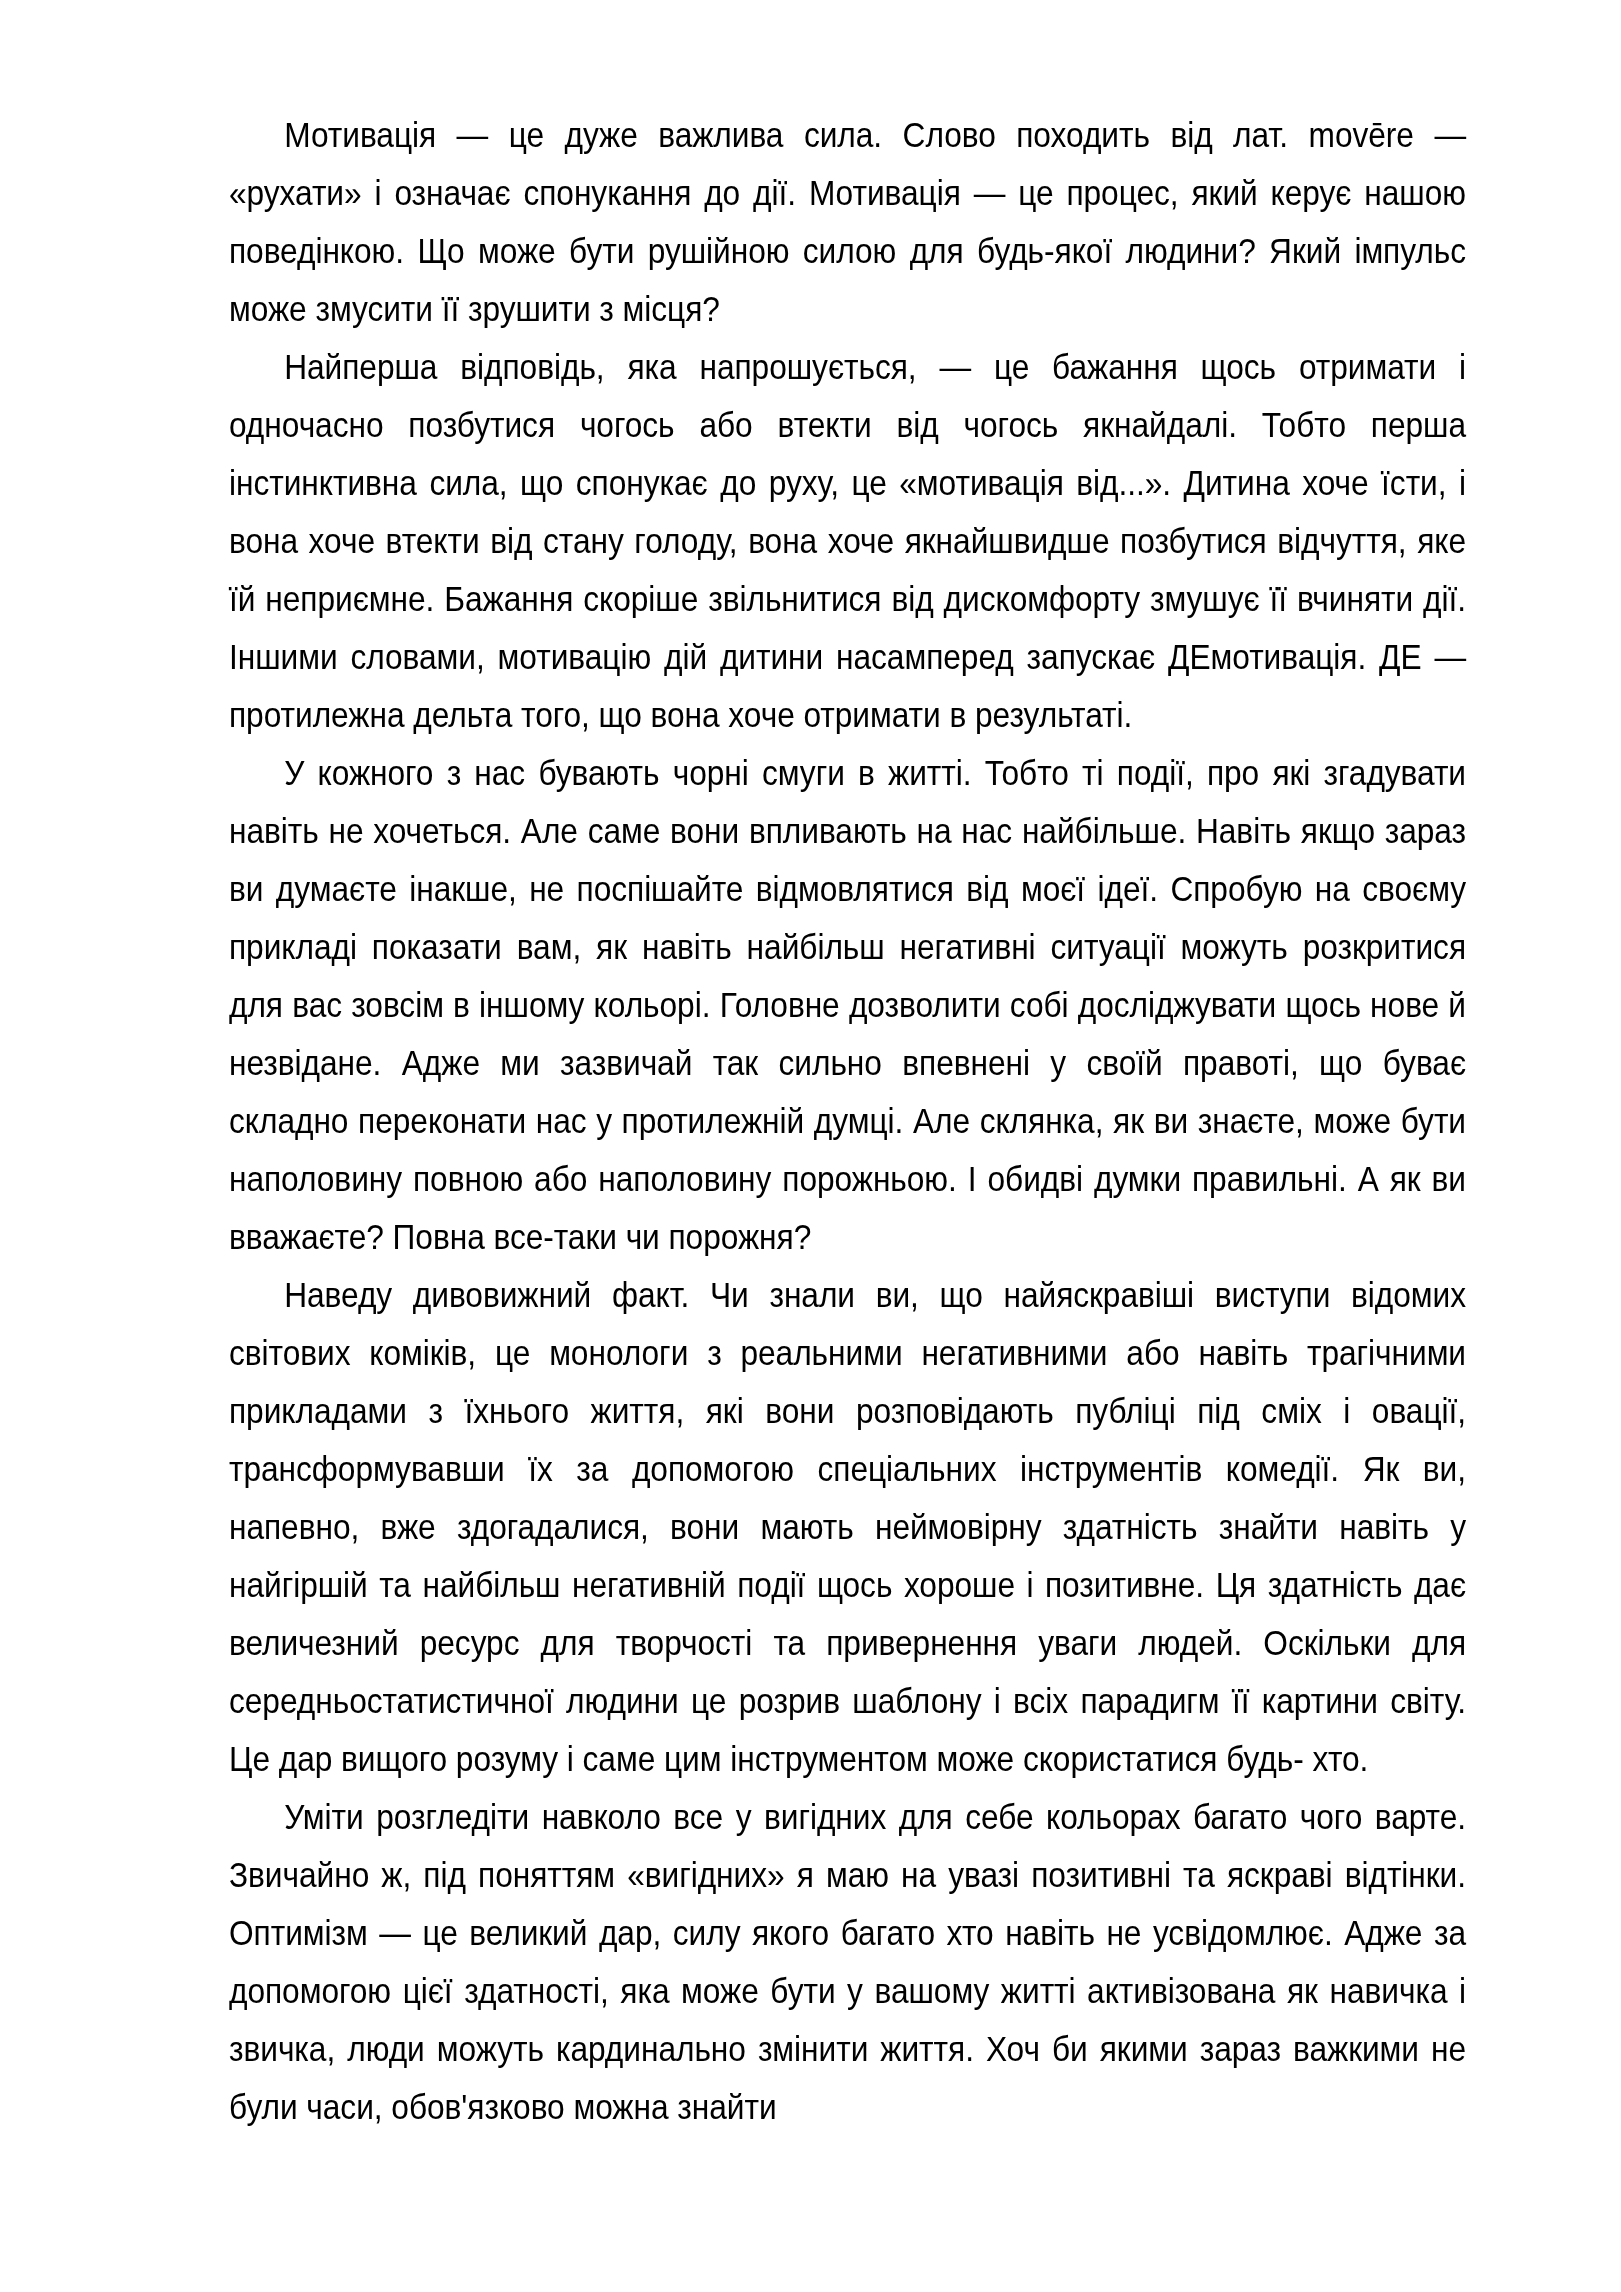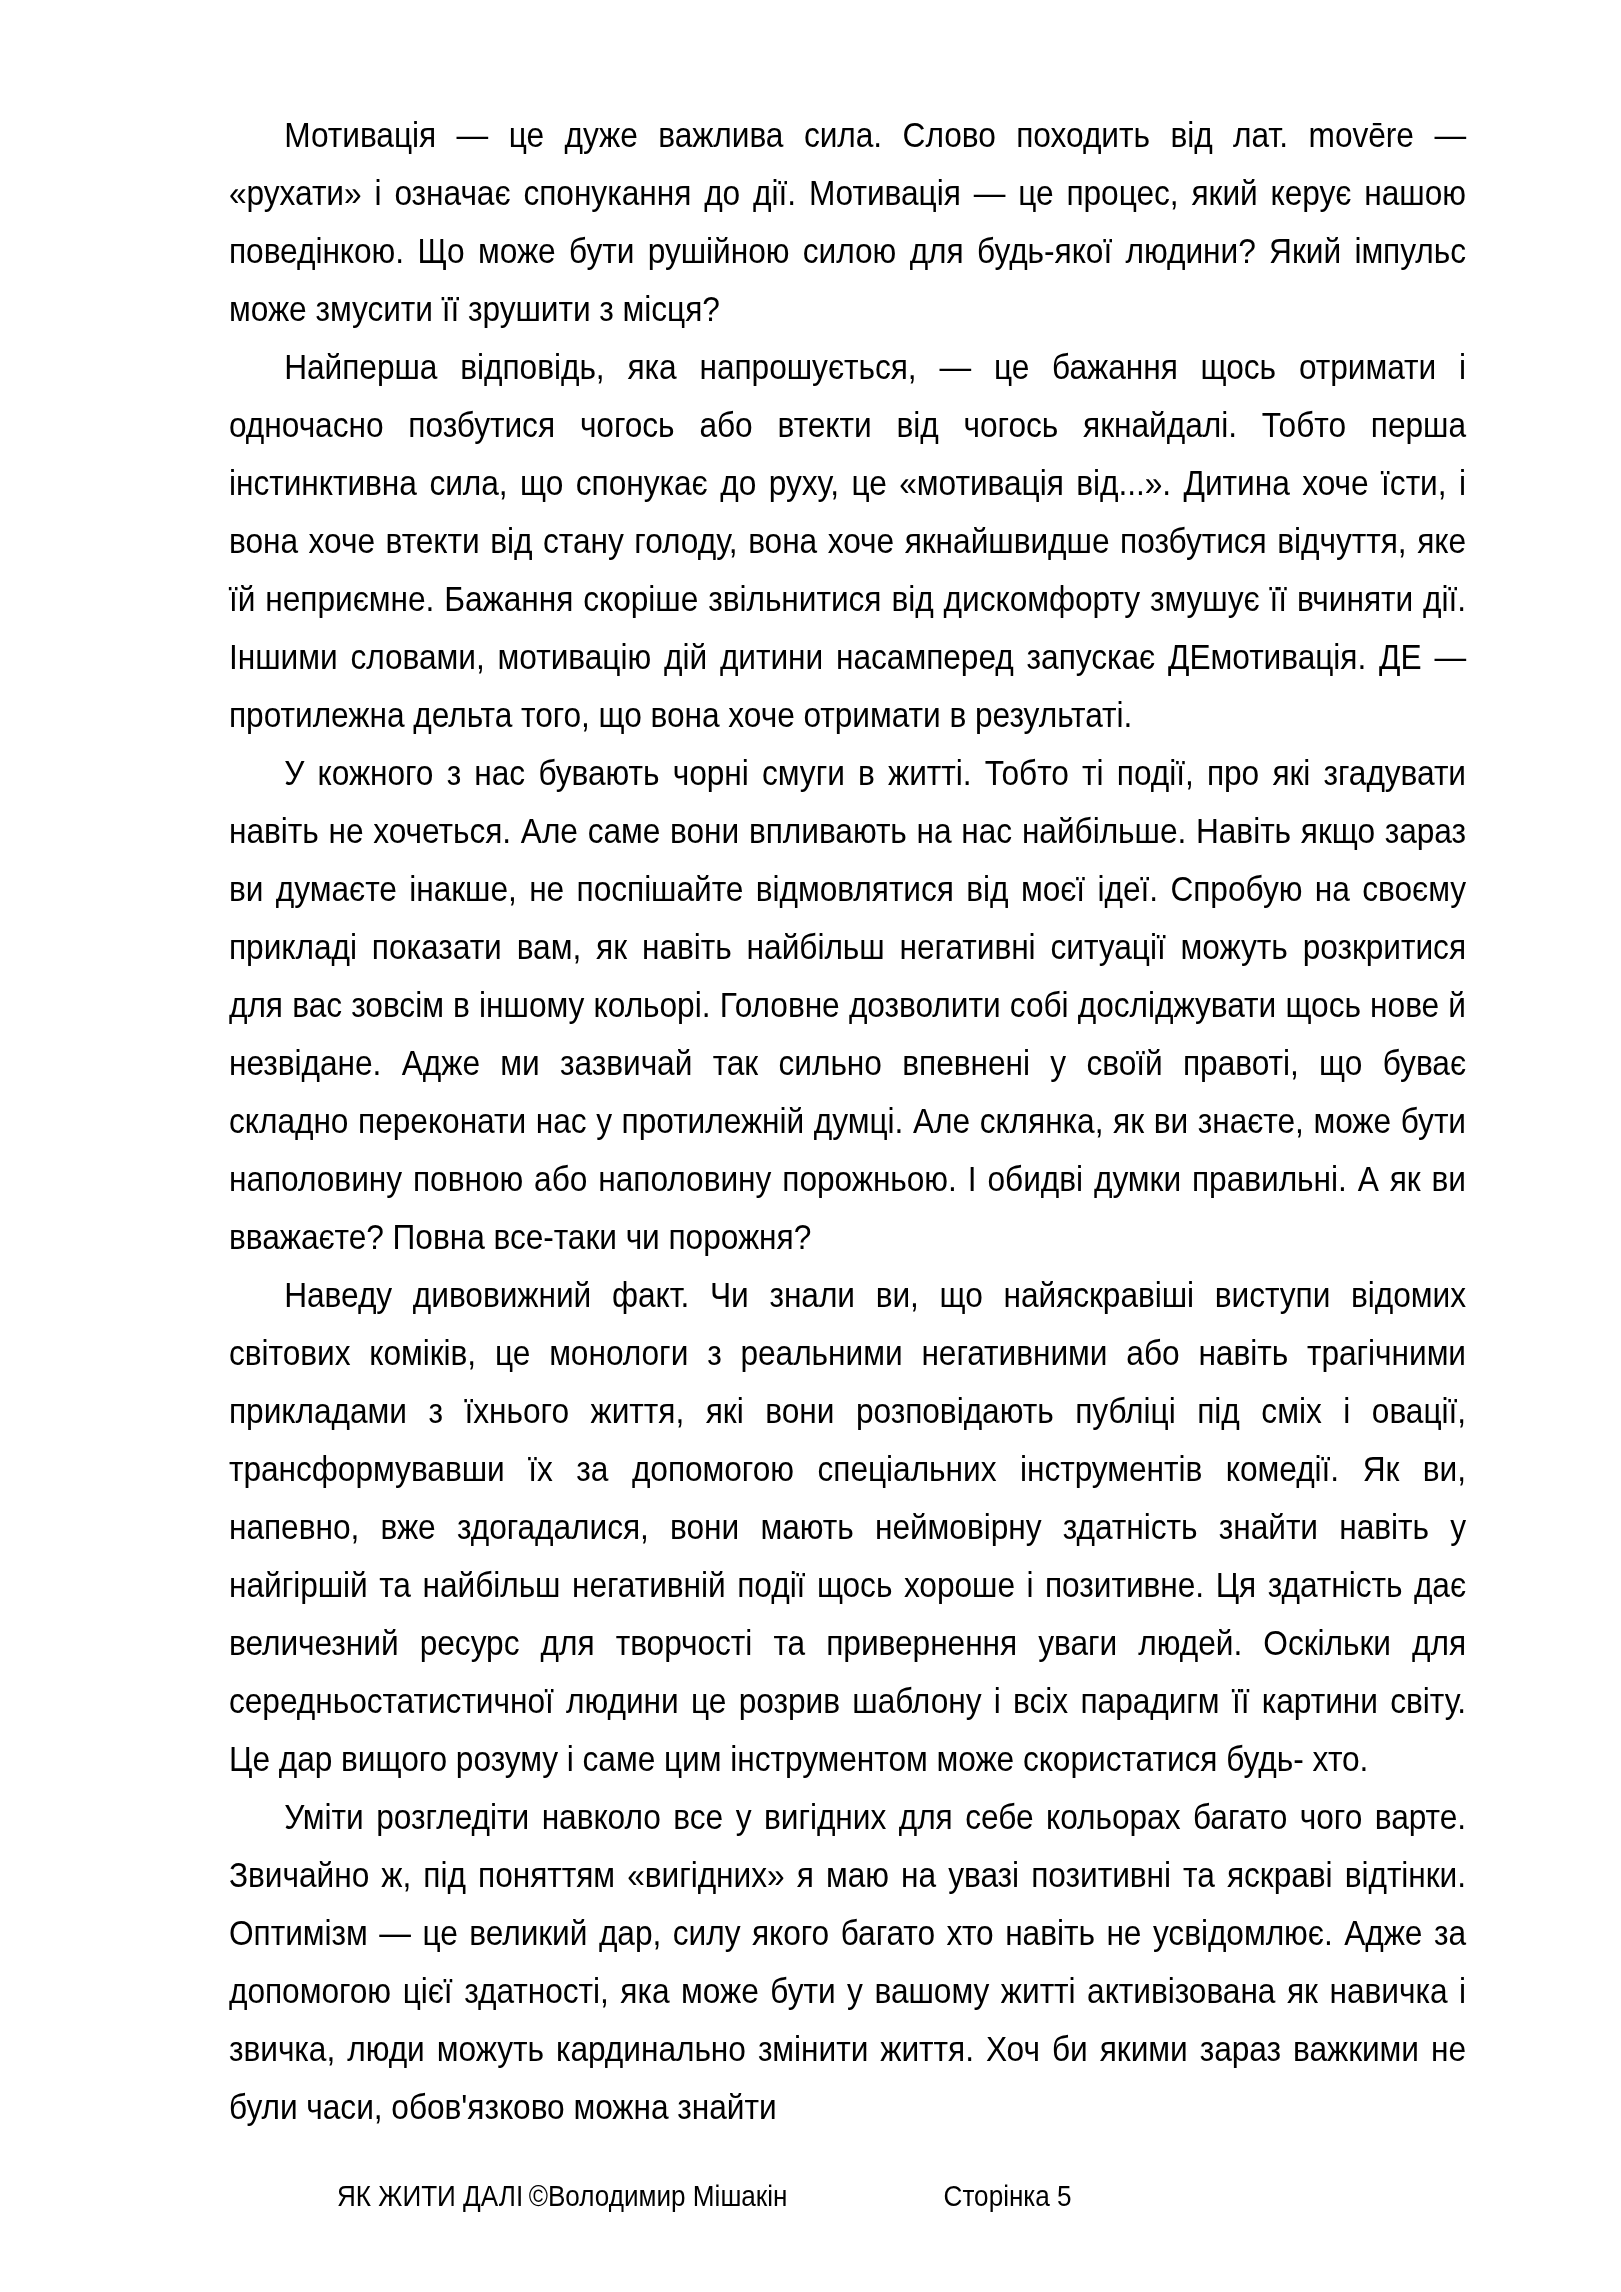--- a/index.html
+++ b/index.html
@@ -94,22 +94,15 @@
 <div class="page">
 
   <div class="text-column">
     <p class="para">Мотивація — це дуже важлива сила. Слово походить від лат. movēre — «рухати» і означає спонукання до дії. Мотивація — це процес, який керує нашою поведінкою. Що може бути рушійною силою для будь-якої людини? Який імпульс може змусити її зрушити з місця?</p>
     <p class="para">Найперша відповідь, яка напрошується, — це бажання щось отримати і одночасно позбутися чогось або втекти від чогось якнайдалі.  Тобто перша інстинктивна сила, що спонукає до руху, це «мотивація від...». Дитина хоче їсти, і вона хоче втекти від стану голоду, вона хоче якнайшвидше позбутися відчуття, яке їй неприємне. Бажання скоріше звільнитися від дискомфорту змушує її вчиняти дії. Іншими словами, мотивацію дій дитини насамперед запускає ДЕмотивація. ДЕ — протилежна дельта того, що вона хоче отримати в результаті.</p>
     <p class="para">У кожного з нас бувають чорні смуги в житті. Тобто ті події, про які згадувати навіть не хочеться. Але саме вони впливають на нас найбільше. Навіть якщо зараз ви думаєте інакше, не поспішайте відмовлятися від моєї ідеї. Спробую на своєму прикладі показати вам, як навіть найбільш негативні ситуації можуть розкритися для вас зовсім в іншому кольорі. Головне дозволити собі досліджувати щось нове й незвідане. Адже ми зазвичай так сильно впевнені у своїй правоті, що буває складно переконати нас у протилежній думці. Але склянка, як ви знаєте, може бути наполовину повною або наполовину порожньою. І обидві думки правильні. А як ви вважаєте? Повна все-таки чи порожня?</p>
     <p class="para">Наведу дивовижний факт. Чи знали ви, що найяскравіші виступи відомих світових коміків, це монологи з реальними негативними або навіть трагічними прикладами з їхнього життя, які вони розповідають публіці під сміх і овації, трансформувавши їх за допомогою спеціальних інструментів комедії. Як ви, напевно, вже здогадалися, вони мають неймовірну здатність знайти навіть у найгіршій та найбільш негативній події щось хороше і позитивне. Ця здатність дає величезний ресурс для творчості та привернення уваги людей. Оскільки для середньостатистичної людини це розрив шаблону і всіх парадигм її картини світу. Це дар вищого розуму і саме цим інструментом може скористатися будь- хто.</p>
     <p class="para">Уміти розгледіти навколо все у вигідних для себе кольорах багато чого варте. Звичайно ж, під поняттям «вигідних» я маю на увазі позитивні та яскраві відтінки. Оптимізм — це великий дар, силу якого багато хто навіть не усвідомлює. Адже за допомогою цієї здатності, яка може бути у вашому житті активізована як навичка і звичка, люди можуть кардинально  змінити життя. Хоч би якими зараз важкими не були часи, обов'язково можна знайти</p>
   </div>
 
-  <div class="footer">
-    <div class="footer-inner">
-      <span class="footer-title">ЯК ЖИТИ ДАЛІ</span>
-      <span class="footer-copyright">©Володимир Мішакін</span>
-      <span class="footer-pagenum">Сторінка 5</span>
-    </div>
-  </div>
 
 </div>
 
 
 </body></html>

